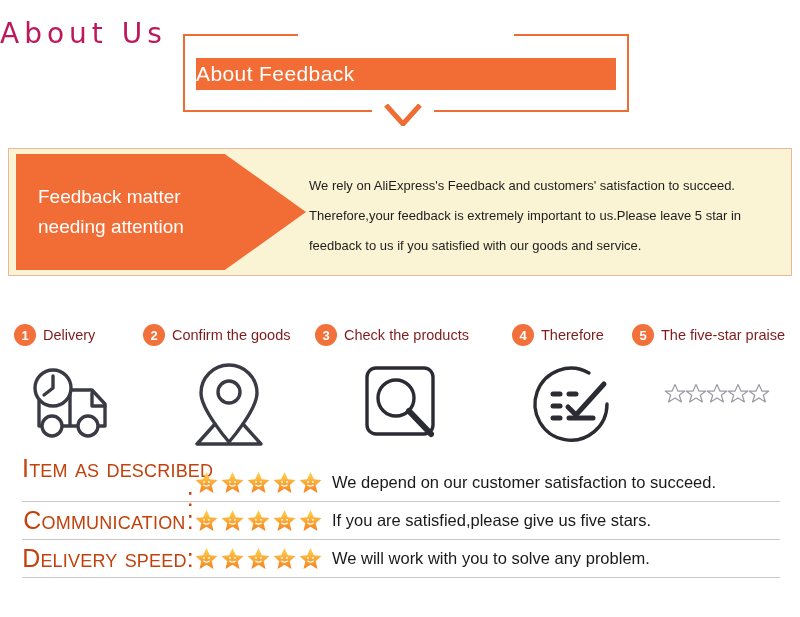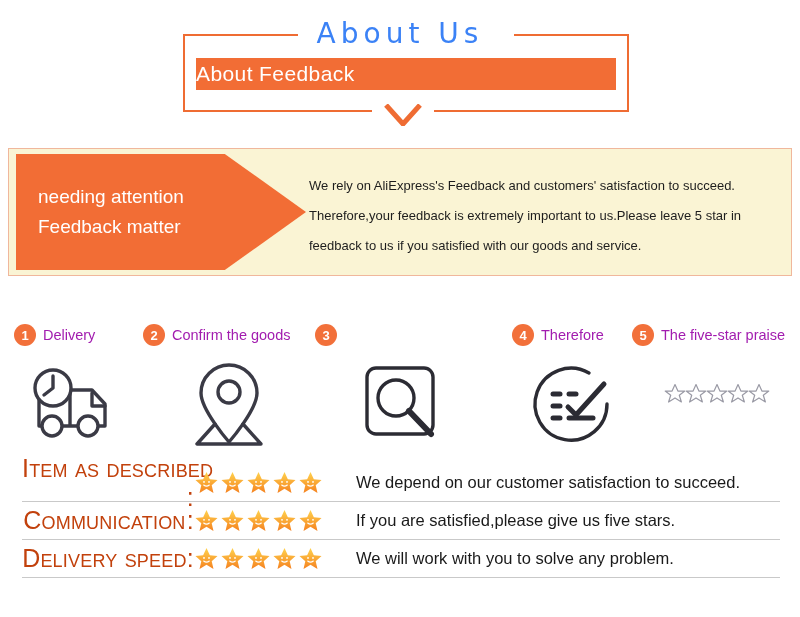--- a/index.html
+++ b/index.html
@@ -23,25 +23,25 @@
     position: absolute; left: 298px; top: 26px;
     width: 216px; height: 18px; background: #fff;
   }
   
   .frame-gap-bottom {
     position: absolute; left: 372px; top: 104px;
     width: 62px; height: 16px; background: #fff;
   }
   .about-us-title {
     position: absolute; left: 0; top: 18px; width: 800px;
-    text-align: center;
+    text-align: left;
     font-family: "DejaVu Sans", sans-serif;
     font-size: 28px; font-weight: 400;
     letter-spacing: 5px;
-    color: #3b82f6;
+    color: #be185d;
     line-height: 32px;
   }
   .about-feedback-bar {
     position: absolute; left: 196px; top: 58px;
     width: 420px; height: 32px;
     background: #f26d35;
     display: flex; align-items: center; justify-content: flex-start;
   }
   .about-feedback-bar span {
     color: #ffffff; font-size: 21px; font-weight: 400;
@@ -86,21 +86,21 @@
   .step { position: absolute; top: 0; }
   .step-head { display: flex; align-items: center; height: 26px; }
   .step-num {
     width: 22px; height: 22px; border-radius: 50%;
     background: #f2703a; color: #fff;
     font-size: 13px; font-weight: 700;
     display: flex; align-items: center; justify-content: center;
     flex: 0 0 auto;
   }
   .step-label {
-    margin-left: 7px; font-size: 14.5px; color: #a21caf;
+    margin-left: 7px; font-size: 14.5px; color: #7f1d1d;
     font-family: "Liberation Sans", sans-serif; white-space: nowrap;
   }
   .step-icon { position: absolute; top: 38px; }
 
   
   .ratings { position: absolute; left: 22px; top: 464px; width: 758px; }
   .rating-row {
     position: relative; height: 38px;
     display: flex; align-items: center;
     border-bottom: 1px solid #c9c9c9;
@@ -112,21 +112,21 @@
     color: #c2410c;
     font-family: "Liberation Sans", sans-serif;
     font-size: 25px;
     font-variant: small-caps;
     letter-spacing: 0.2px;
     white-space: nowrap;
   }
   .rating-label .colon { float: right; }
   .rating-stars { flex: 0 0 130px; display: flex; align-items: center; gap: 1px; }
   .rating-text {
-    margin-left: 32px; font-size: 16.5px; color: #1a1a1a;
+    margin-left: 8px; font-size: 16.5px; color: #1a1a1a;
     font-family: "Liberation Sans", sans-serif; white-space: nowrap;
   }
   .gold-star { width: 25px; height: 25px; display: block; }
   .outline-star { width: 24px; height: 24px; display: block; }
   .outline-stars { display: flex; margin-left: -2px; }
   .outline-stars svg { margin-right: -3px; }
 </style>
 </head>
 <body>
 
@@ -144,22 +144,22 @@
     </div>
 
     <svg class="chevron-down" viewBox="0 0 38 22">
       <polyline points="2,1 19,20 36,1" fill="none" stroke="#ef6c33" stroke-width="5" stroke-linecap="butt" stroke-linejoin="miter"></polyline>
     </svg>
   </div>
 
   <div class="banner">
     <div class="banner-arrow">
       <div class="banner-arrow-text">
+        <div>Feedback matter</div>
         <div>needing attention</div>
-        <div>Feedback matter</div>
       </div>
     </div>
     <div class="banner-body">We rely on AliExpress's Feedback and customers' satisfaction to succeed. Therefore,your feedback is extremely important to us.Please leave 5 star in feedback to us if you satisfied with  our goods and service.</div>
   </div>
 
   <div class="steps">
 
     <div class="step" style="left:14px;">
       <div class="step-head">
         <div class="step-num">1</div>
@@ -187,20 +187,21 @@
           <path d="M54 82 C54 82 26 50 26 33 A28 28 0 0 1 82 33 C82 50 54 82 54 82 Z"></path>
           <circle cx="54" cy="32" r="11"></circle>
           <path d="M40 64 L22 84 L86 84 L68 64"></path>
         </g>
       </svg>
     </div>
 
     <div class="step" style="left:315px;">
       <div class="step-head">
         <div class="step-num">3</div>
+        <div class="step-label">Check the products</div>
       </div>
       <svg class="step-icon" style="left:40px;" width="98" height="92" viewBox="0 0 98 92">
         <g fill="none" stroke="#2b2b33" stroke-width="3.4" stroke-linejoin="round" stroke-linecap="round">
           <rect x="12" y="8" width="66" height="66" rx="9"></rect>
           <circle cx="41" cy="38" r="18"></circle>
           <path d="M54 51 L76 74" stroke-width="6"></path>
         </g>
       </svg>
     </div>
 

